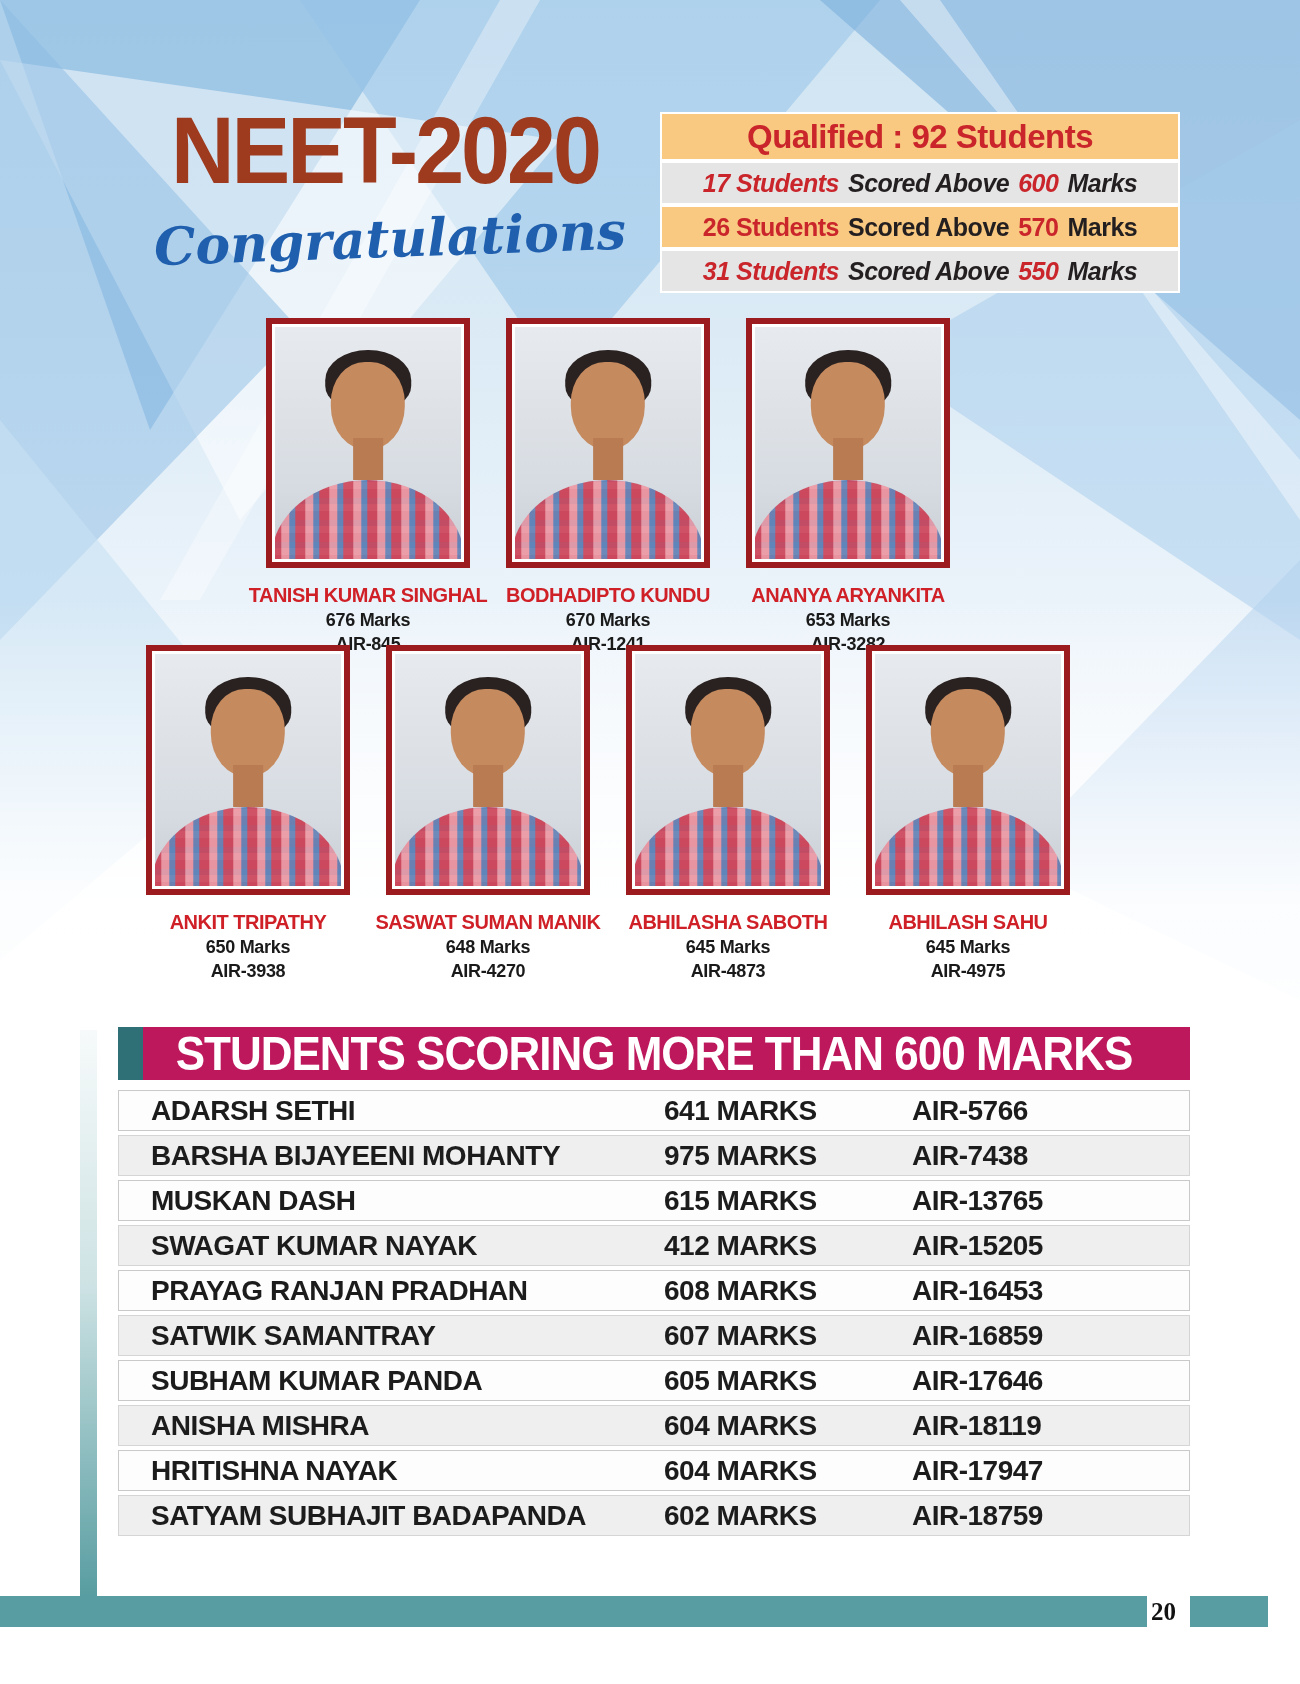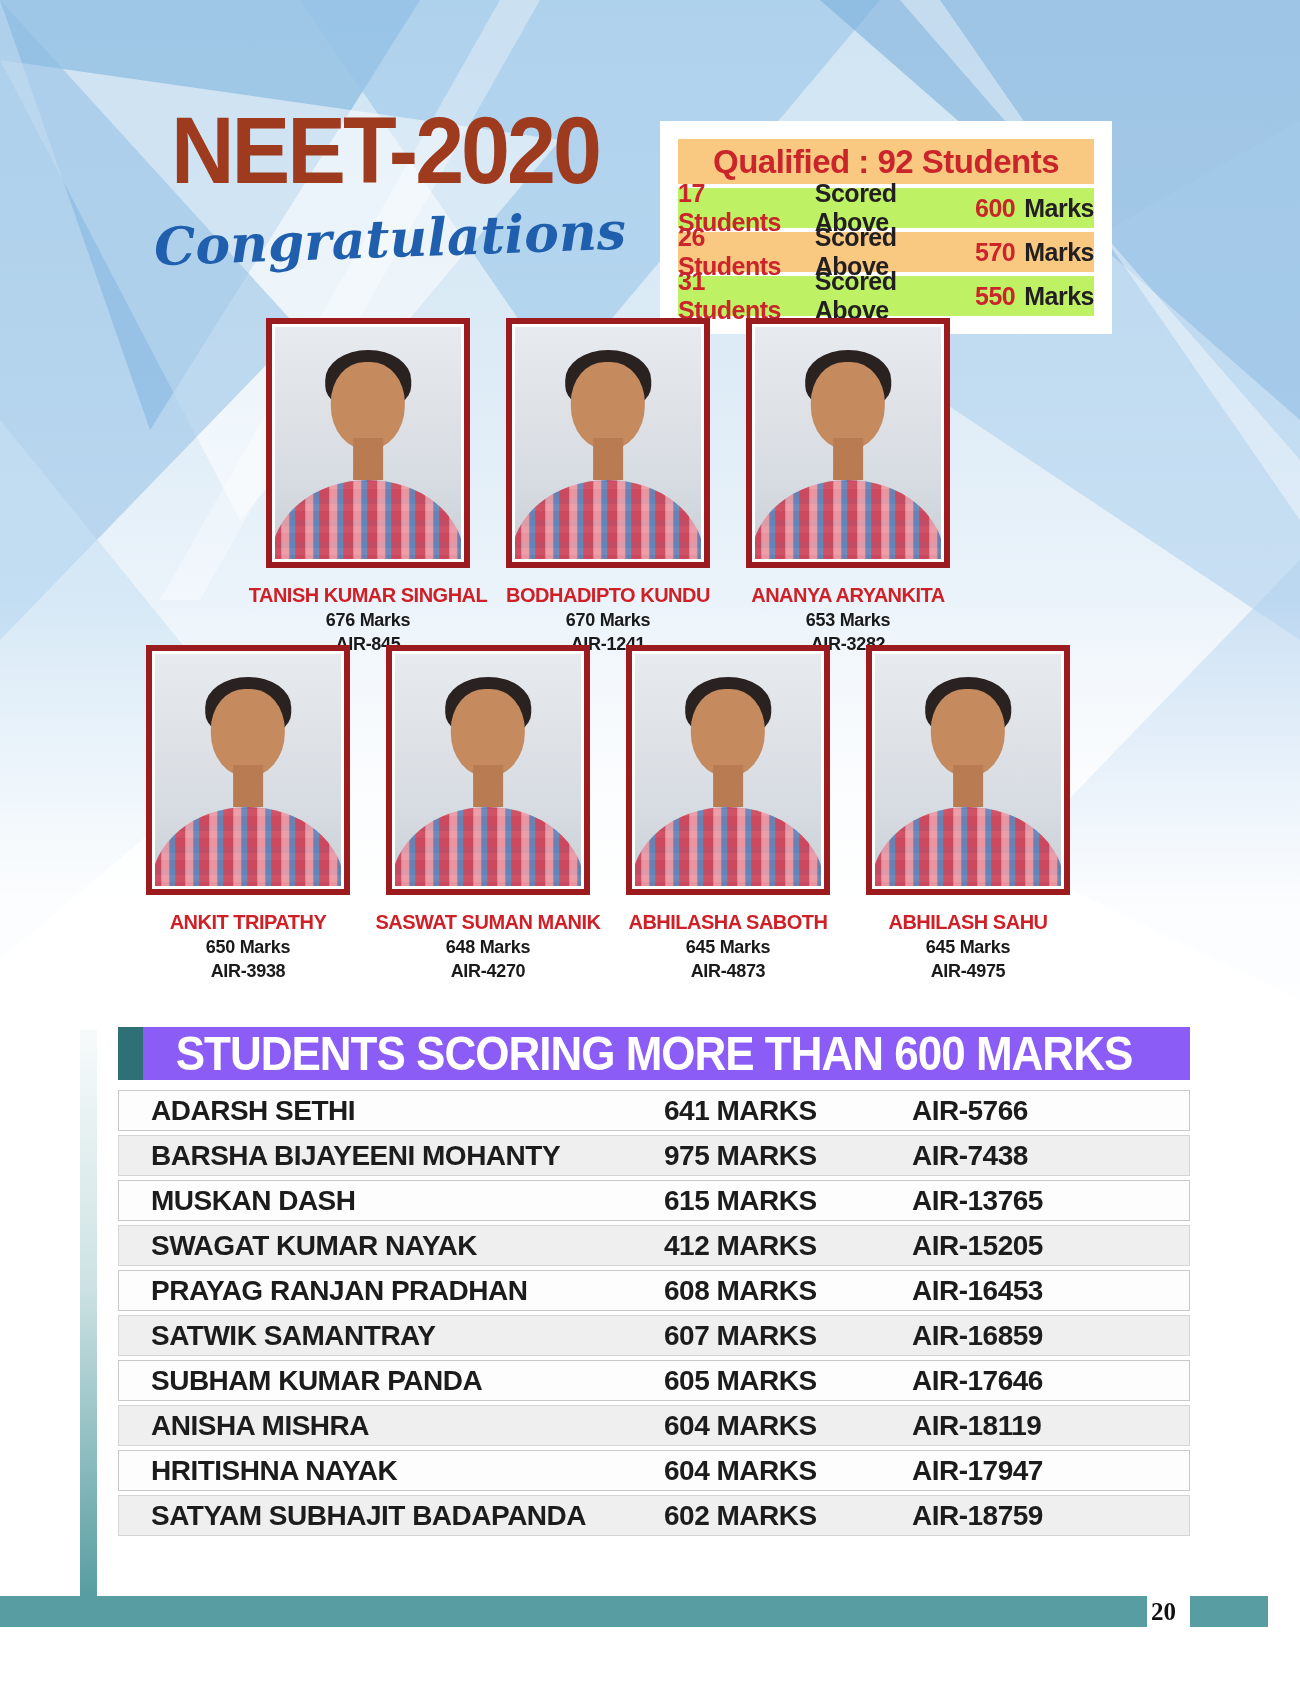--- a/index.html
+++ b/index.html
@@ -24,28 +24,28 @@
 
   
   .neet-title { position:absolute; left:100px; top:96px; width:570px; text-align:center;
     font-size:88px; font-weight:bold; letter-spacing:-3px; color:#9e3a1e;
     transform:scaleY(1.08); transform-origin:top center; }
   .congrats { position:absolute; left:120px; top:208px; width:540px; text-align:center;
     font-family:"DejaVu Serif", serif; font-style:italic; font-weight:bold;
     font-size:52px; color:#1f5fae; transform:rotate(-2deg); }
 
   
-  .stats { position:absolute; left:660px; top:112px; width:452px; background:#fff; padding:18px;margin-top:9px; }
+  .stats { position:absolute; left:660px; top:112px; width:520px; background:#fff; padding:2px; }
   .stat-row { display:flex; align-items:center; justify-content:center; gap:9px;
     font-weight:bold; letter-spacing:-0.5px; margin-bottom:4px; }
   .stat-row:last-child { margin-bottom:0; }
   .stat-qualified { height:45px; background:#f9c981; font-size:33px; color:#c9252b; }
   .stat-small { height:40px; font-size:25px; color:#231f20; }
   .bg-orange { background:#f9c981; }
-  .bg-yellow { background:#bef264; }
+  .bg-yellow { background:#e5e5e5;font-style:italic; }
   .red-txt { color:#c9252b; }
 
   
   .topper { position:absolute; width:260px; text-align:center; }
   .frame { margin:0 auto; width:204px; height:250px; border:6px solid #9b1b1e; background:#fff; padding:3px; }
   .photo { position:relative; width:100%; height:100%; overflow:hidden;
     background:linear-gradient(to bottom,#e7eaee 0%,#d6dbe1 70%,#c9ced4 100%); }
   .hair { position:absolute; left:50%; top:10%; transform:translateX(-50%);
     width:46%; height:26%; background:#2a2220; border-radius:50% 50% 42% 42%; }
   .face { position:absolute; left:50%; top:15%; transform:translateX(-50%);
@@ -56,21 +56,21 @@
     width:104%; height:36%; border-radius:50% 50% 0 0 / 95% 95% 0 0;
     background-image:
       repeating-linear-gradient(90deg, rgba(203,62,84,.85) 0 10px, rgba(236,152,163,.85) 10px 18px, rgba(88,128,184,.85) 18px 24px),
       repeating-linear-gradient(0deg, rgba(203,62,84,.55) 0 9px, rgba(244,176,182,.55) 9px 16px, rgba(80,120,180,.55) 16px 22px);
   }
   .t-name { margin-top:14px; font-size:20px; font-weight:bold; letter-spacing:-0.5px; color:#d02027; line-height:26px; }
   .t-marks, .t-air { font-size:18px; font-weight:bold; color:#1a1a1a; line-height:24px; letter-spacing:-0.3px; }
 
   
   .score-banner { position:absolute; left:118px; top:1027px; width:1072px; height:53px;
-    background:#8b5cf6; display:flex; align-items:center; justify-content:center; }
+    background:#be185d; display:flex; align-items:center; justify-content:center; }
   .banner-notch { position:absolute; left:0; top:0; width:25px; height:53px; background:#2f7077; }
   .banner-text { display:inline-block; color:#fff; font-size:44px; font-weight:bold;
     letter-spacing:-1px; transform:scaleY(1.08); }
   .score-table { position:absolute; left:118px; top:1090px; width:1072px; }
   .srow { display:grid; grid-template-columns:545px 248px auto; align-items:center;
     height:41px; margin-bottom:4px; border:1px solid #c9c9c9;
     font-size:28px; font-weight:bold; letter-spacing:-0.5px; color:#1c1c1c; }
   .srow:nth-child(odd)  { background:#fdfdfd; }
   .srow:nth-child(even) { background:#efefef; border-color:#d5d5d5; }
   .c-name { padding-left:32px; }

